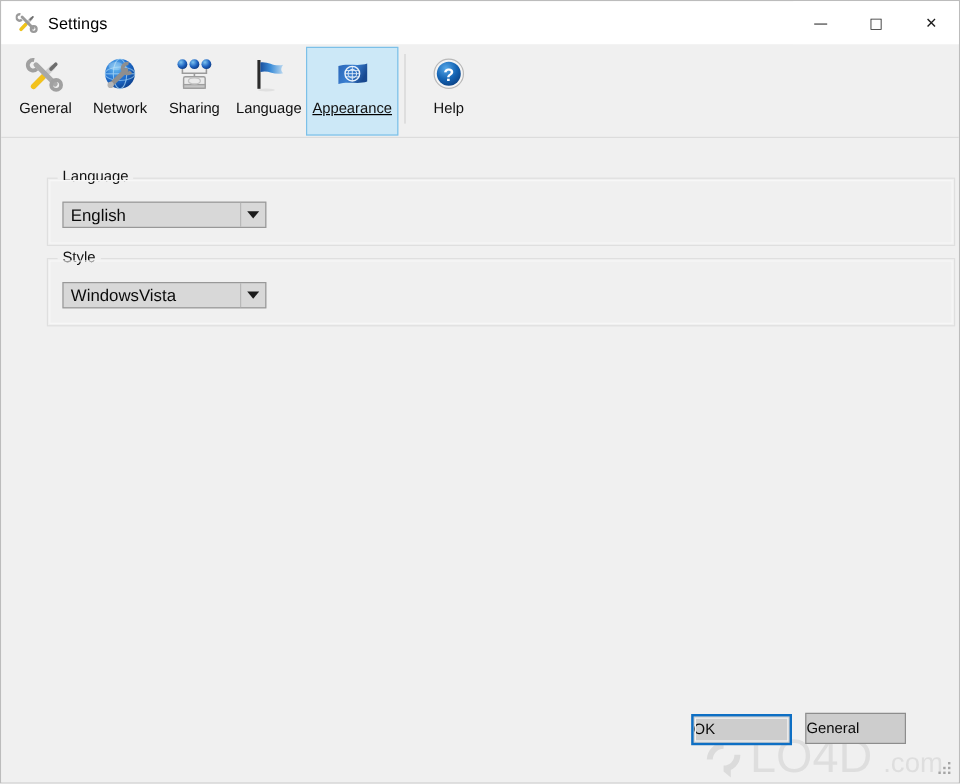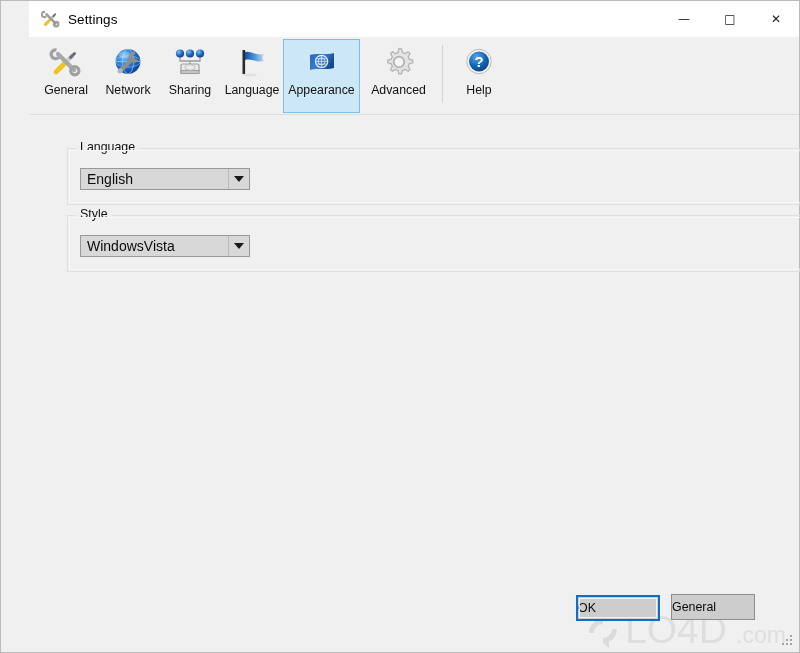--- a/index.html
+++ b/index.html
@@ -8,21 +8,21 @@
     background:#f0f0f0;
     font-family:"Liberation Sans","DejaVu Sans",sans-serif;
     -webkit-font-smoothing:antialiased;
     overflow:hidden;
   }
   #window{
     position:relative;width:800px;height:653px;
     background:#f0f0f0;
     box-sizing:border-box;
     border:1px solid #bcbcbc;
-    display:flex;flex-direction:column;padding-left:28px;
+    display:flex;flex-direction:column;
   }
 
   
   #titlebar{
     height:36px;flex:0 0 36px;background:#ffffff;
     display:flex;align-items:center;
     position:relative;
   }
   #title-icon{
     width:20px;height:20px;margin-left:12px;margin-right:7px;
@@ -46,21 +46,21 @@
     position:relative;
   }
   .tbtn{
     width:62px;min-width:62px;height:74px;margin-top:2px;
     display:flex;flex-direction:column;align-items:center;justify-content:flex-start;
     box-sizing:border-box;border:1px solid transparent;
     padding-top:5px;
   }
   .tbtn.wide{width:77px;min-width:77px;}
   .tbtn.sel{
-    background:#cce8f7;border:1px solid #7cc0e8;
+    background:#cce8f7;border:1px solid #7cc0e8;text-decoration:underline;
   }
   .tbtn .ico{width:34px;height:34px;position:relative;margin-bottom:5px;}
   .tbtn .lbl{font-size:12.3px;color:#111;white-space:nowrap;line-height:1;}
   #tb-sep{
     width:1px;height:58px;background:#d2d2d2;margin:8px 5px 0 5px;flex:0 0 1px;
   }
 
   
   #client{flex:1 1 auto;position:relative;background:#f0f0f0;}
 
@@ -248,31 +248,20 @@
           <circle cx="16.6" cy="16.4" r="6.1" fill="none" stroke="#e9f2fb" stroke-width="1.2"></circle>
           <circle cx="16.6" cy="16.4" r="3.6" fill="none" stroke="#e9f2fb" stroke-width=".8"></circle>
           <path d="M11 13.8 h11.2 M11 19 h11.2" stroke="#e9f2fb" stroke-width=".7"></path>
           <path d="M16.6 10.3 v12.2" stroke="#e9f2fb" stroke-width=".7"></path>
           <path d="M10.6 16.4 h12" stroke="#e9f2fb" stroke-width=".7"></path>
         </svg>
       </div>
       <span class="lbl">Appearance</span>
     </div>
 
-    <div class="tbtn wide">
-      <div class="ico">
-        <svg width="34" height="34" viewBox="0 0 34 34">
-          <g fill="#e3e3e3" stroke="#b0b0b0" stroke-width="1.2">
-            <path d="M17 3.5 l2.6 .45 .9 3.5 2.5 1.05 3.1-1.8 1.9 1.9 -1.8 3.1 1.05 2.5 3.5 .9 0 2.7 -3.5 .9 -1.05 2.5 1.8 3.1 -1.9 1.9 -3.1-1.8 -2.5 1.05 -.9 3.5 -2.7 0 -.9-3.5 -2.5-1.05 -3.1 1.8 -1.9-1.9 1.8-3.1 -1.05-2.5 -3.5-.9 0-2.7 3.5-.9 1.05-2.5 -1.8-3.1 1.9-1.9 3.1 1.8 2.5-1.05 .9-3.5 Z"></path>
-          </g>
-          <circle cx="17" cy="17" r="5.3" fill="#f3f3f3" stroke="#ababab" stroke-width="1.6"></circle>
-        </svg>
-      </div>
-      <span class="lbl">Advanced</span>
-    </div>
 
     <div id="tb-sep"></div>
 
     <div class="tbtn">
       <div class="ico">
         <svg width="34" height="34" viewBox="0 0 34 34">
           <defs>
             <radialGradient id="hq" cx="38%" cy="28%" r="75%">
               <stop offset="0%" stop-color="#57a8e8"></stop>
               <stop offset="60%" stop-color="#1464b4"></stop>

